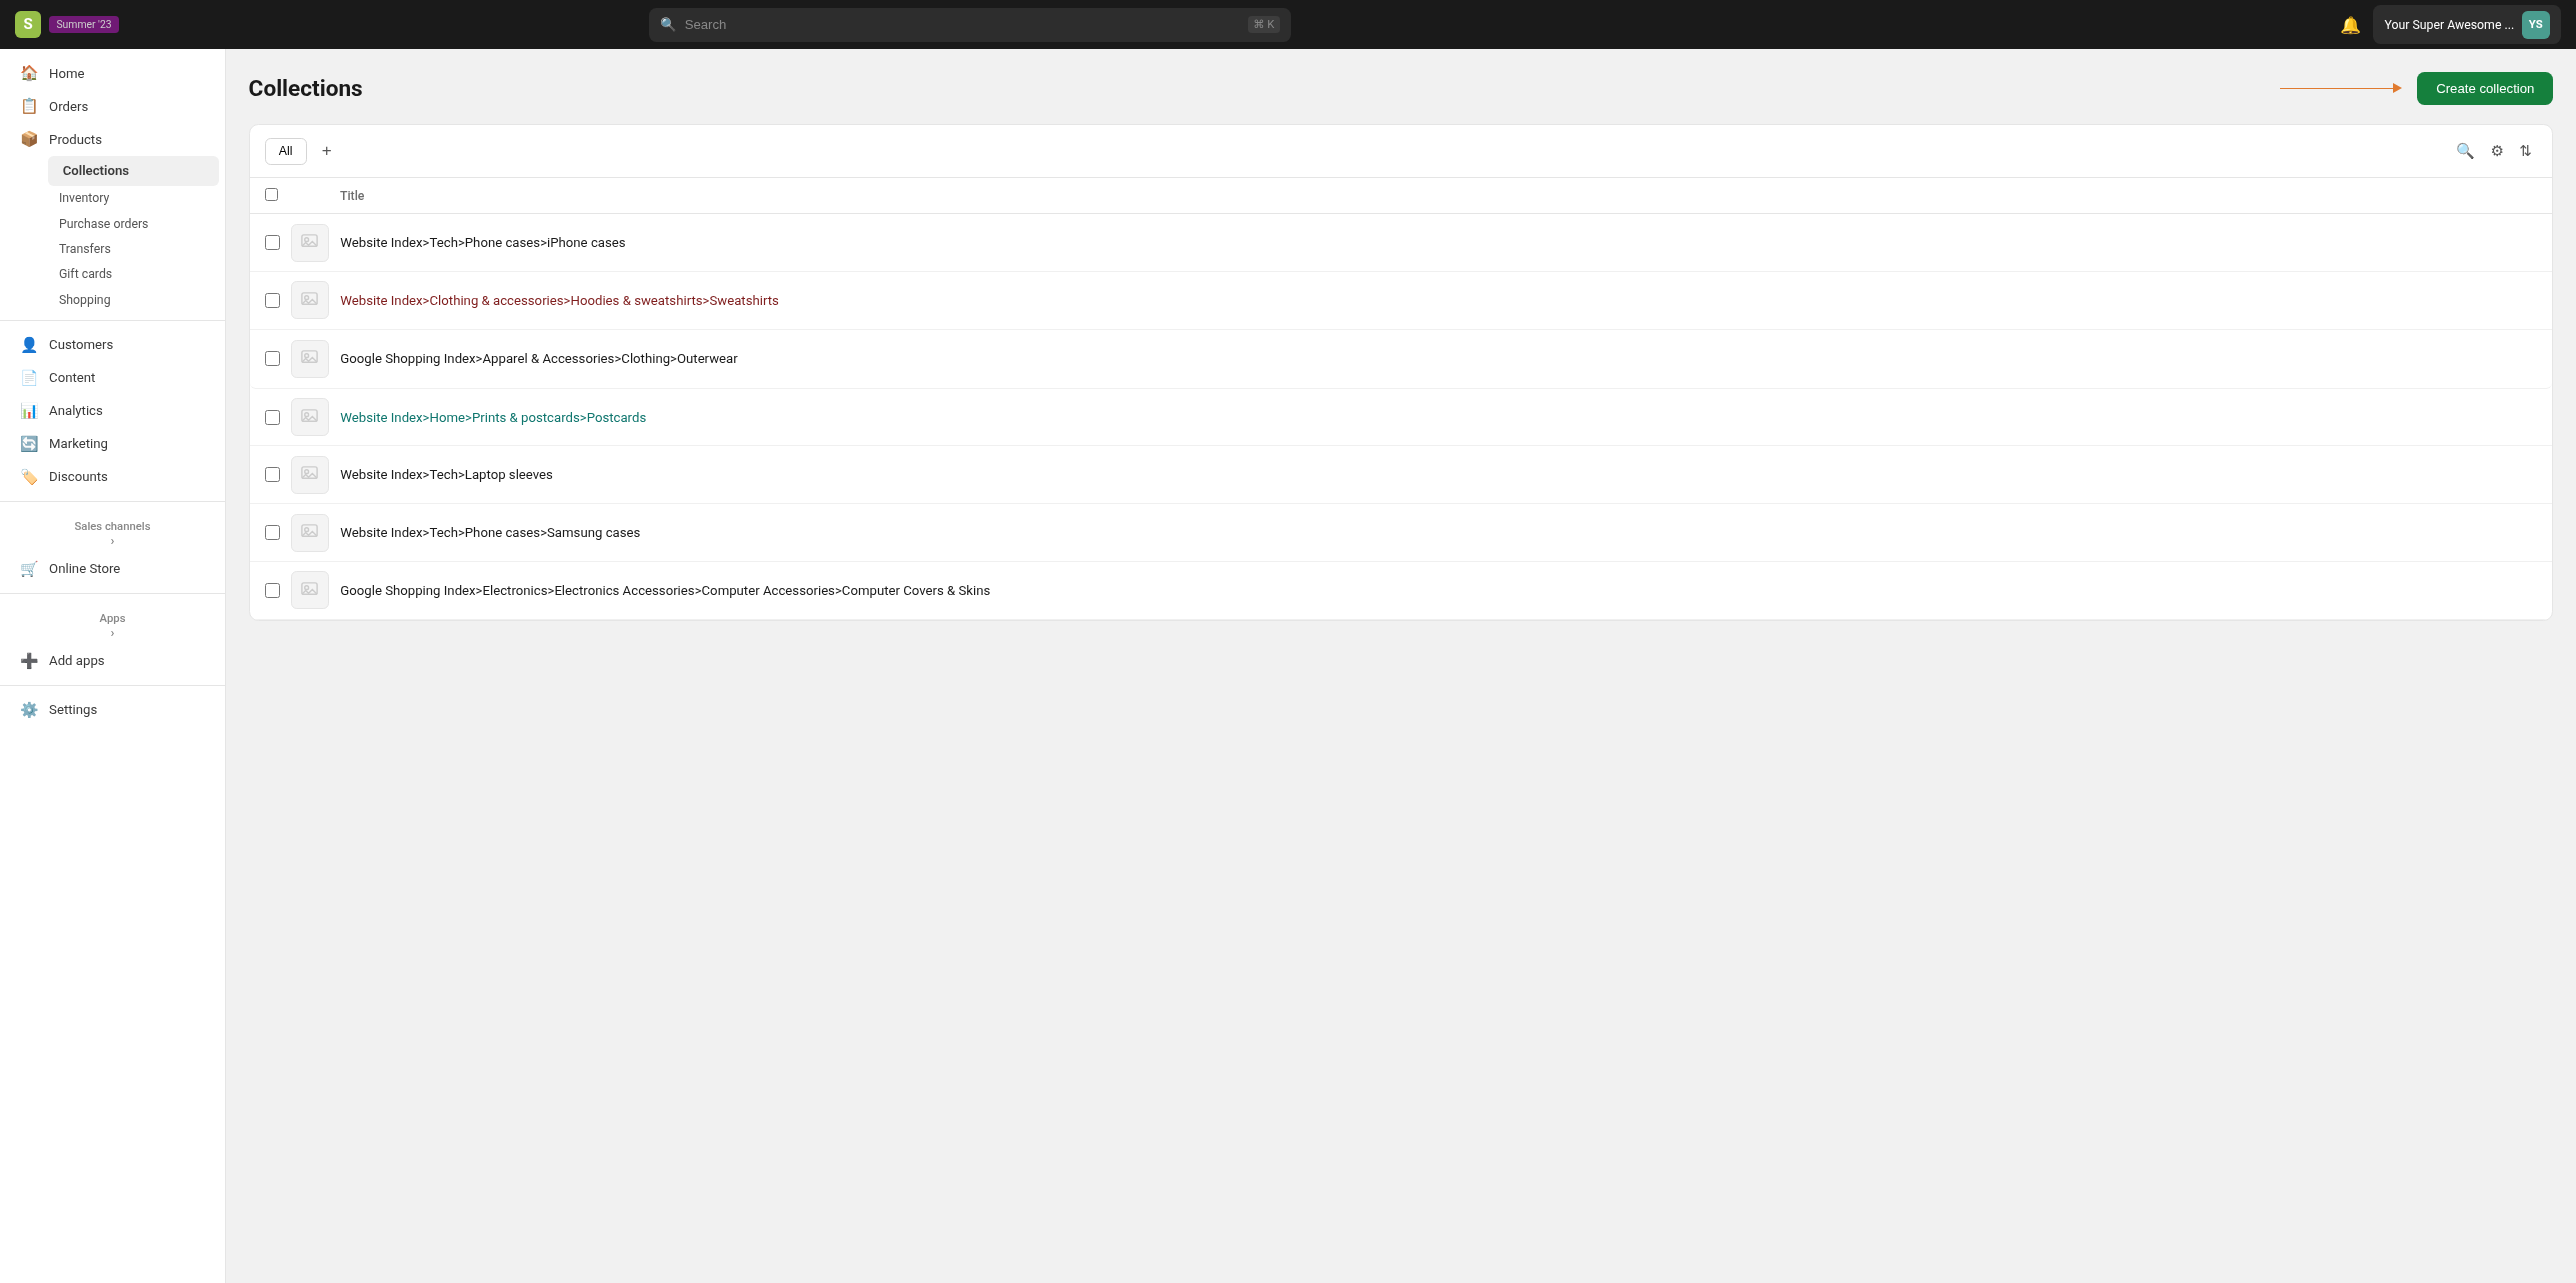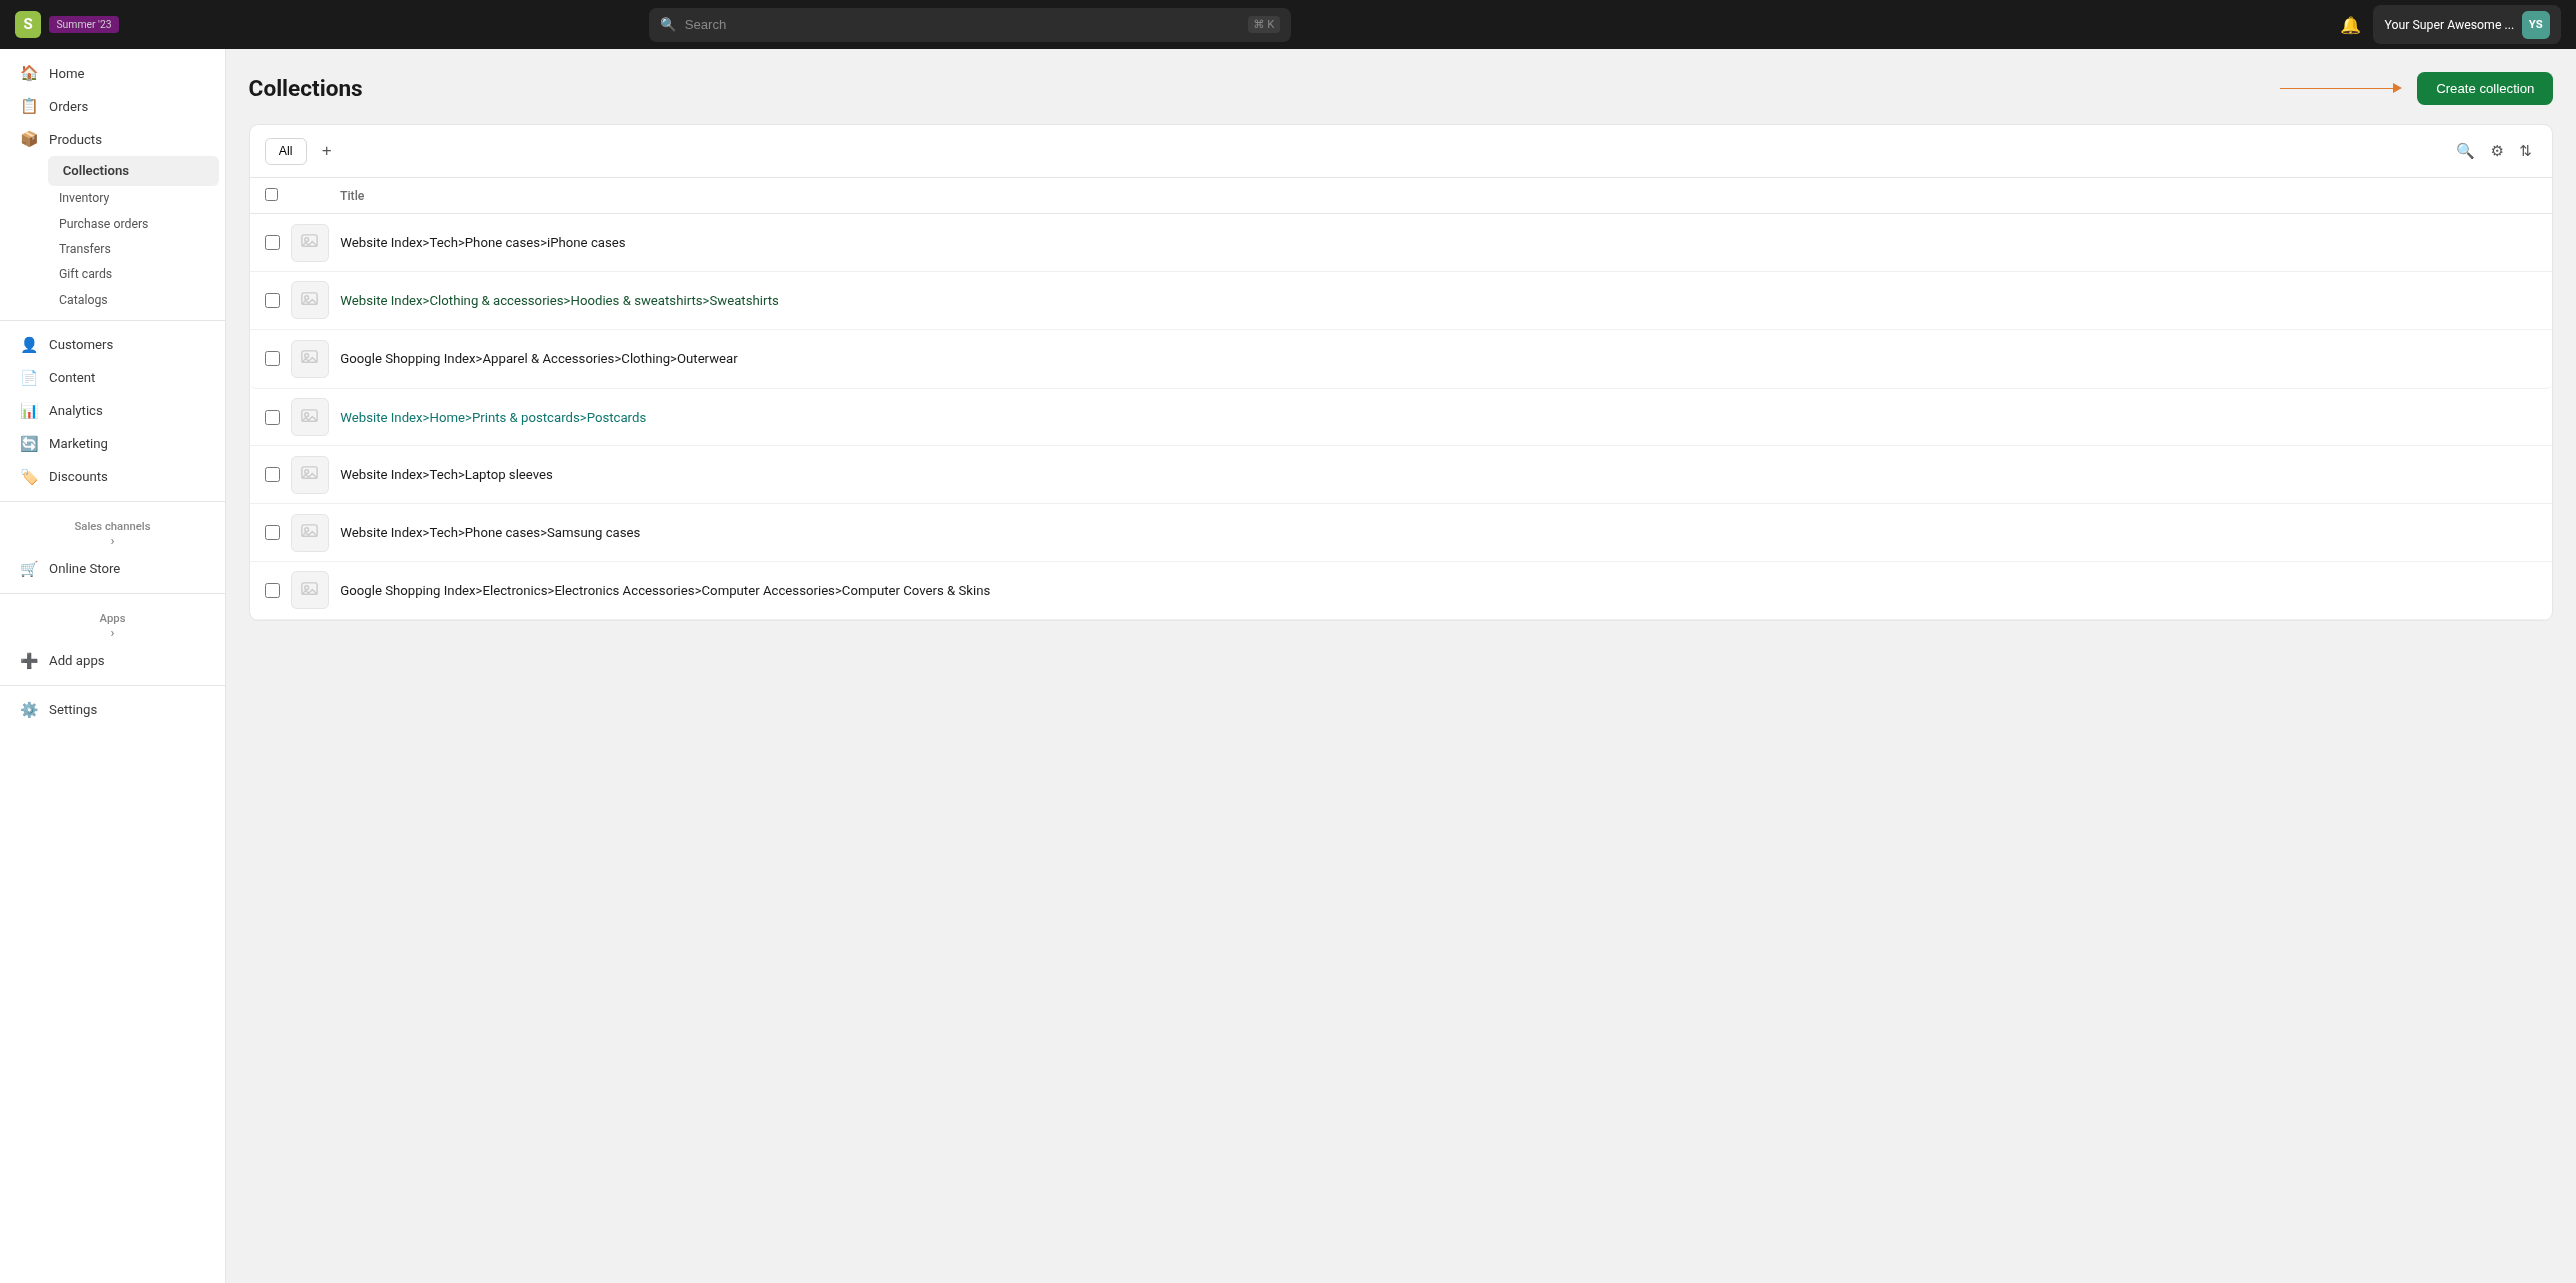--- a/index.html
+++ b/index.html
@@ -163,21 +163,21 @@
     </div>
 
     <div class="sidebar-sub">
       <div class="sidebar-item active" style="margin:0 5.7px;">
         <span>Collections</span>
       </div>
       <span class="sidebar-sub-item">Inventory</span>
       <span class="sidebar-sub-item">Purchase orders</span>
       <span class="sidebar-sub-item">Transfers</span>
       <span class="sidebar-sub-item">Gift cards</span>
-      <span class="sidebar-sub-item">Catalogs</span>
+      <span class="sidebar-sub-item">Shopping</span>
     </div>
 
     <div class="divider"></div>
 
     <div class="sidebar-item">
       <span class="icon">👤</span>
       <span>Customers</span>
     </div>
     <div class="sidebar-item">
       <span class="icon">📄</span>
@@ -284,21 +284,21 @@
     <div style="width:26.4px; display:flex; align-items:center;">
       <input type="checkbox" style="cursor: pointer; width: 15px; height: 15px; accent-color: rgb(26, 26, 26);">
     </div>
     <div style="width:38px; height:38px; background:#f4f4f4; border-radius:5.7px; border:0.9px solid #e5e5e5; display:flex; align-items:center; justify-content:center; color:#bbb; font-size:17px; margin-right:11.3px; flex-shrink:0;">
       <svg width="19" height="19" viewBox="0 0 20 20" fill="none" xmlns="http://www.w3.org/2000/svg">
         <rect x="2" y="2" width="16" height="12" rx="2" stroke="#ccc" stroke-width="1.5" fill="none"></rect>
         <circle cx="7" cy="7" r="2" stroke="#ccc" stroke-width="1.5" fill="none"></circle>
         <path d="M2 14 L6 10 L9 13 L13 9 L18 14" stroke="#ccc" stroke-width="1.5" fill="none"></path>
       </svg>
     </div>
-    <span style="font-size:13.2px; color:#14532d;text-align:right;">Website Index&gt;Clothing &amp; accessories&gt;Hoodies &amp; sweatshirts&gt;Sweatshirts</span>
+    <span style="font-size:13.2px; color:#7f1d1d;text-align:right;">Website Index&gt;Clothing &amp; accessories&gt;Hoodies &amp; sweatshirts&gt;Sweatshirts</span>
   </div>
           <div style="display: flex; align-items: center; padding: 10px 15px; border-bottom: 0.9px solid rgb(240, 240, 240); cursor: pointer; border-radius: 6px;">
     <div style="width:26.4px; display:flex; align-items:center;">
       <input type="checkbox" style="cursor: pointer; width: 15px; height: 15px; accent-color: rgb(26, 26, 26);">
     </div>
     <div style="width:38px; height:38px; background:#f4f4f4; border-radius:5.7px; border:0.9px solid #e5e5e5; display:flex; align-items:center; justify-content:center; color:#bbb; font-size:17px; margin-right:11.3px; flex-shrink:0;">
       <svg width="19" height="19" viewBox="0 0 20 20" fill="none" xmlns="http://www.w3.org/2000/svg">
         <rect x="2" y="2" width="16" height="12" rx="2" stroke="#ccc" stroke-width="1.5" fill="none"></rect>
         <circle cx="7" cy="7" r="2" stroke="#ccc" stroke-width="1.5" fill="none"></circle>
         <path d="M2 14 L6 10 L9 13 L13 9 L18 14" stroke="#ccc" stroke-width="1.5" fill="none"></path>

